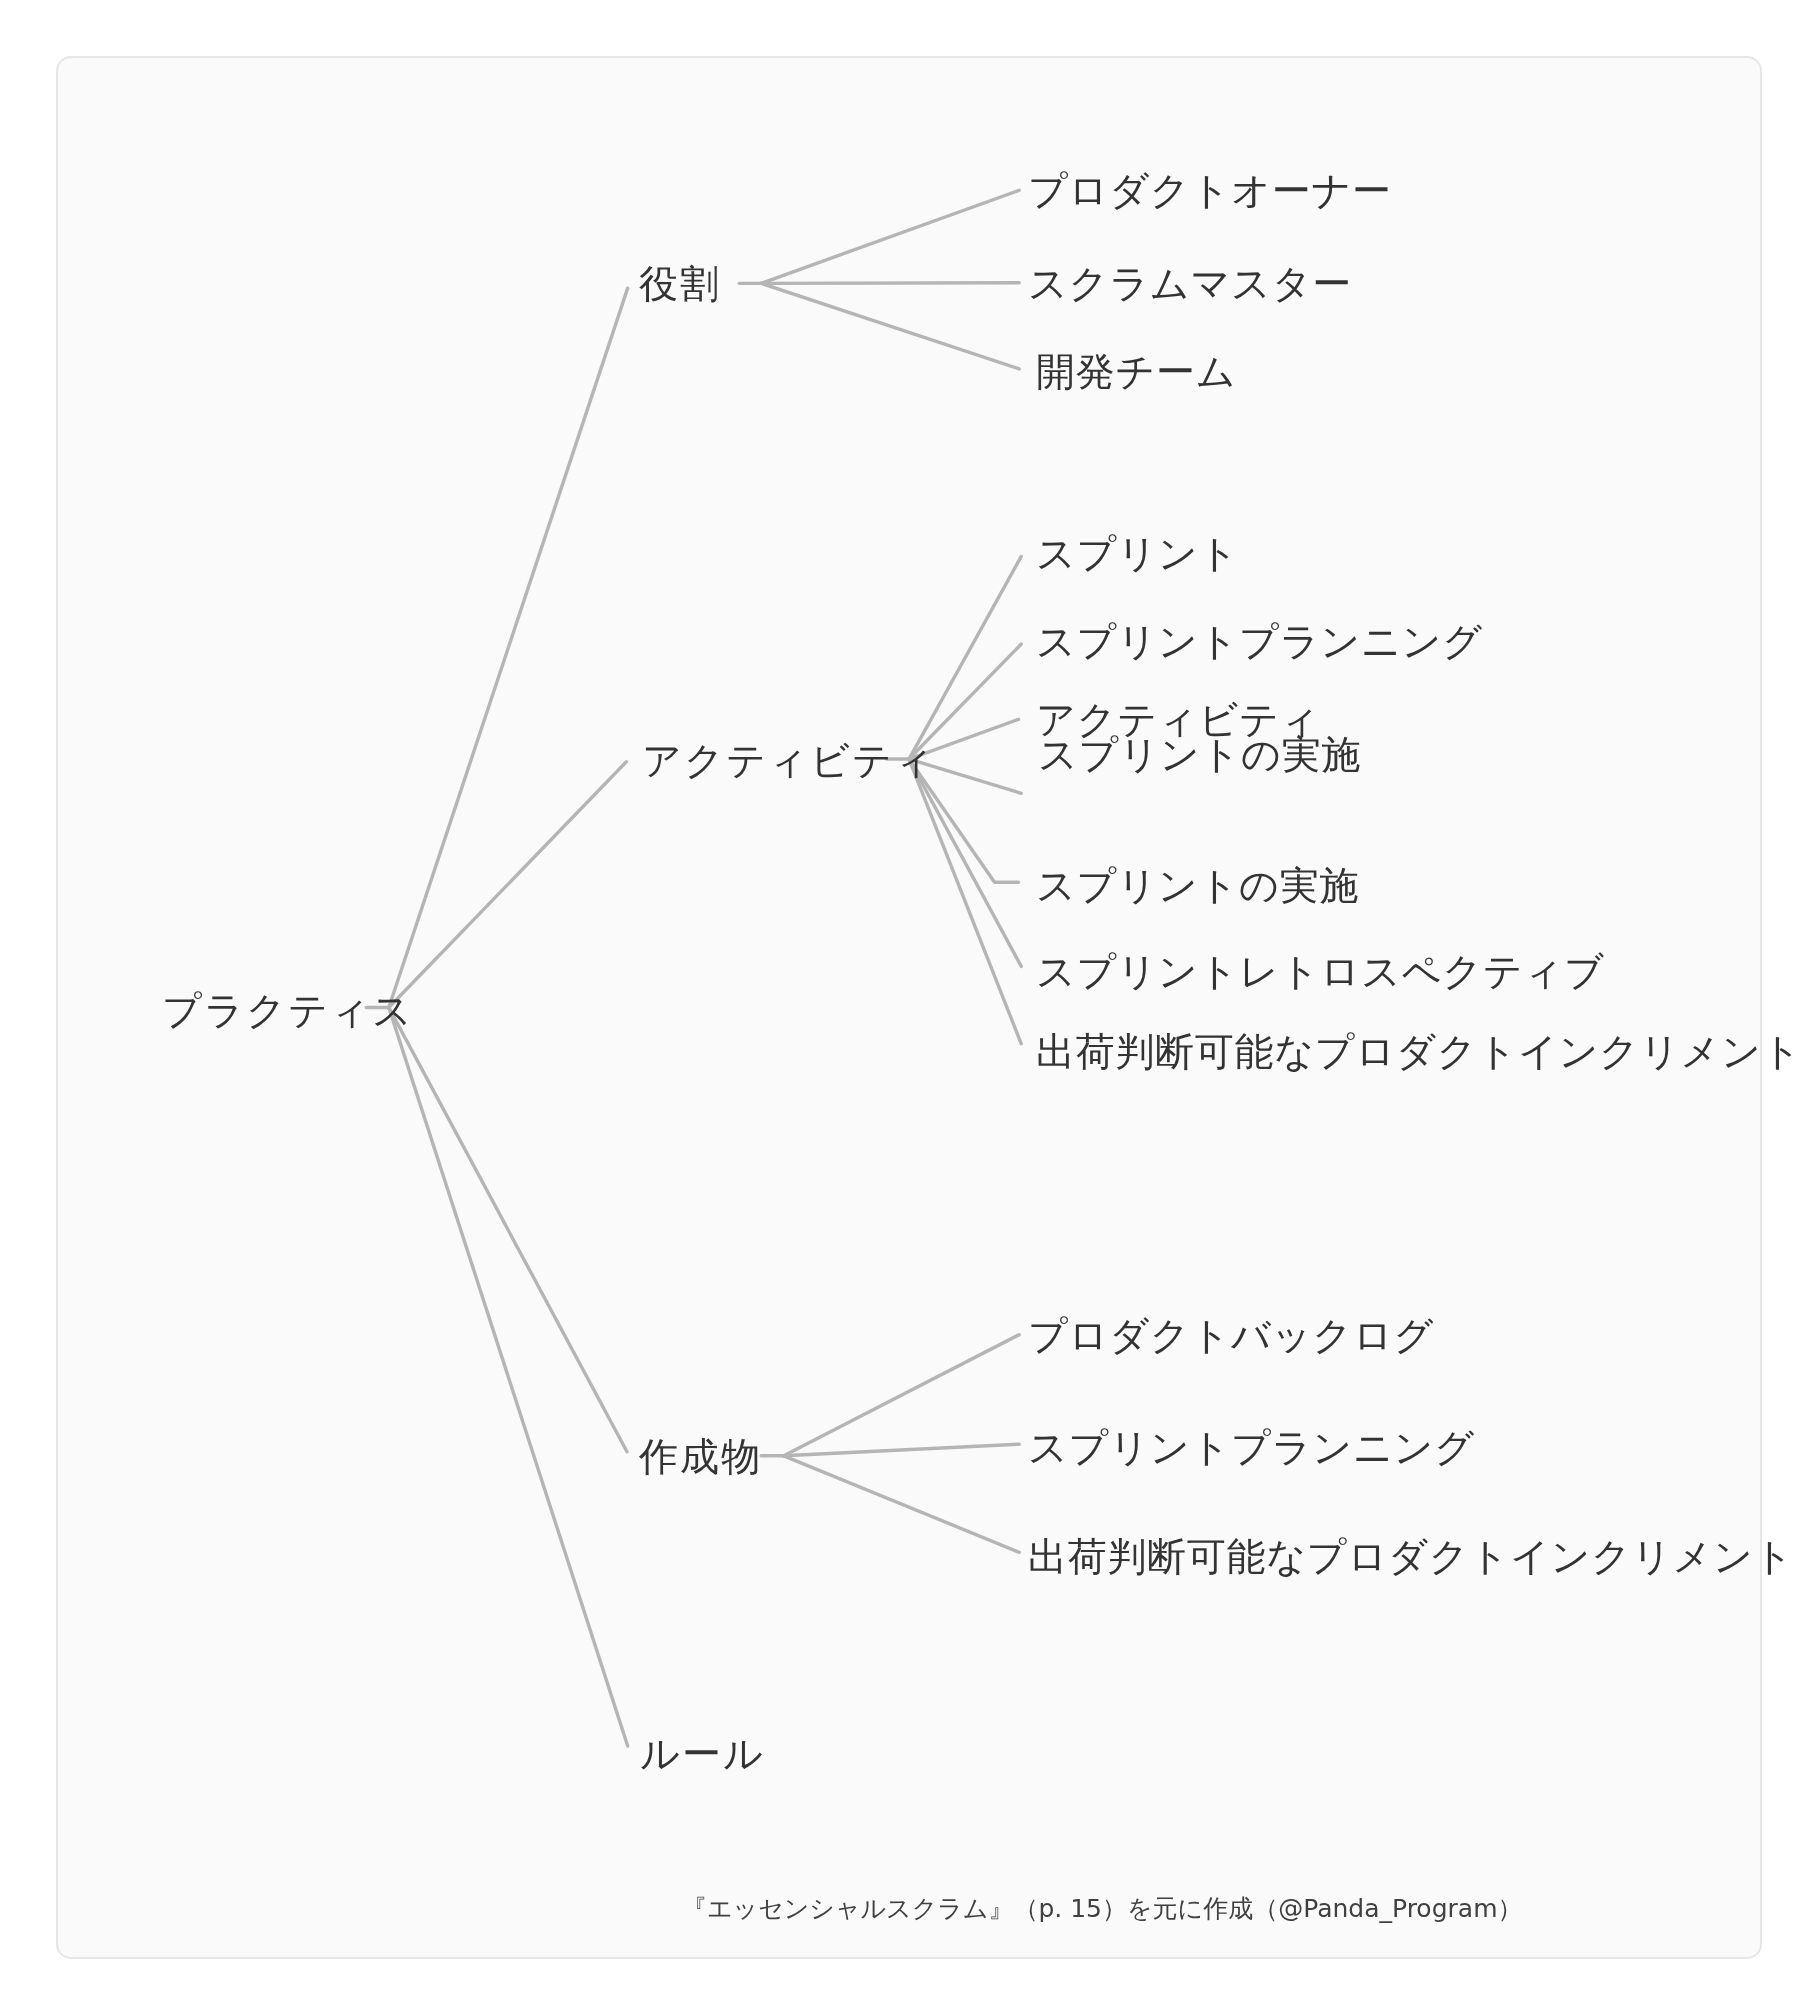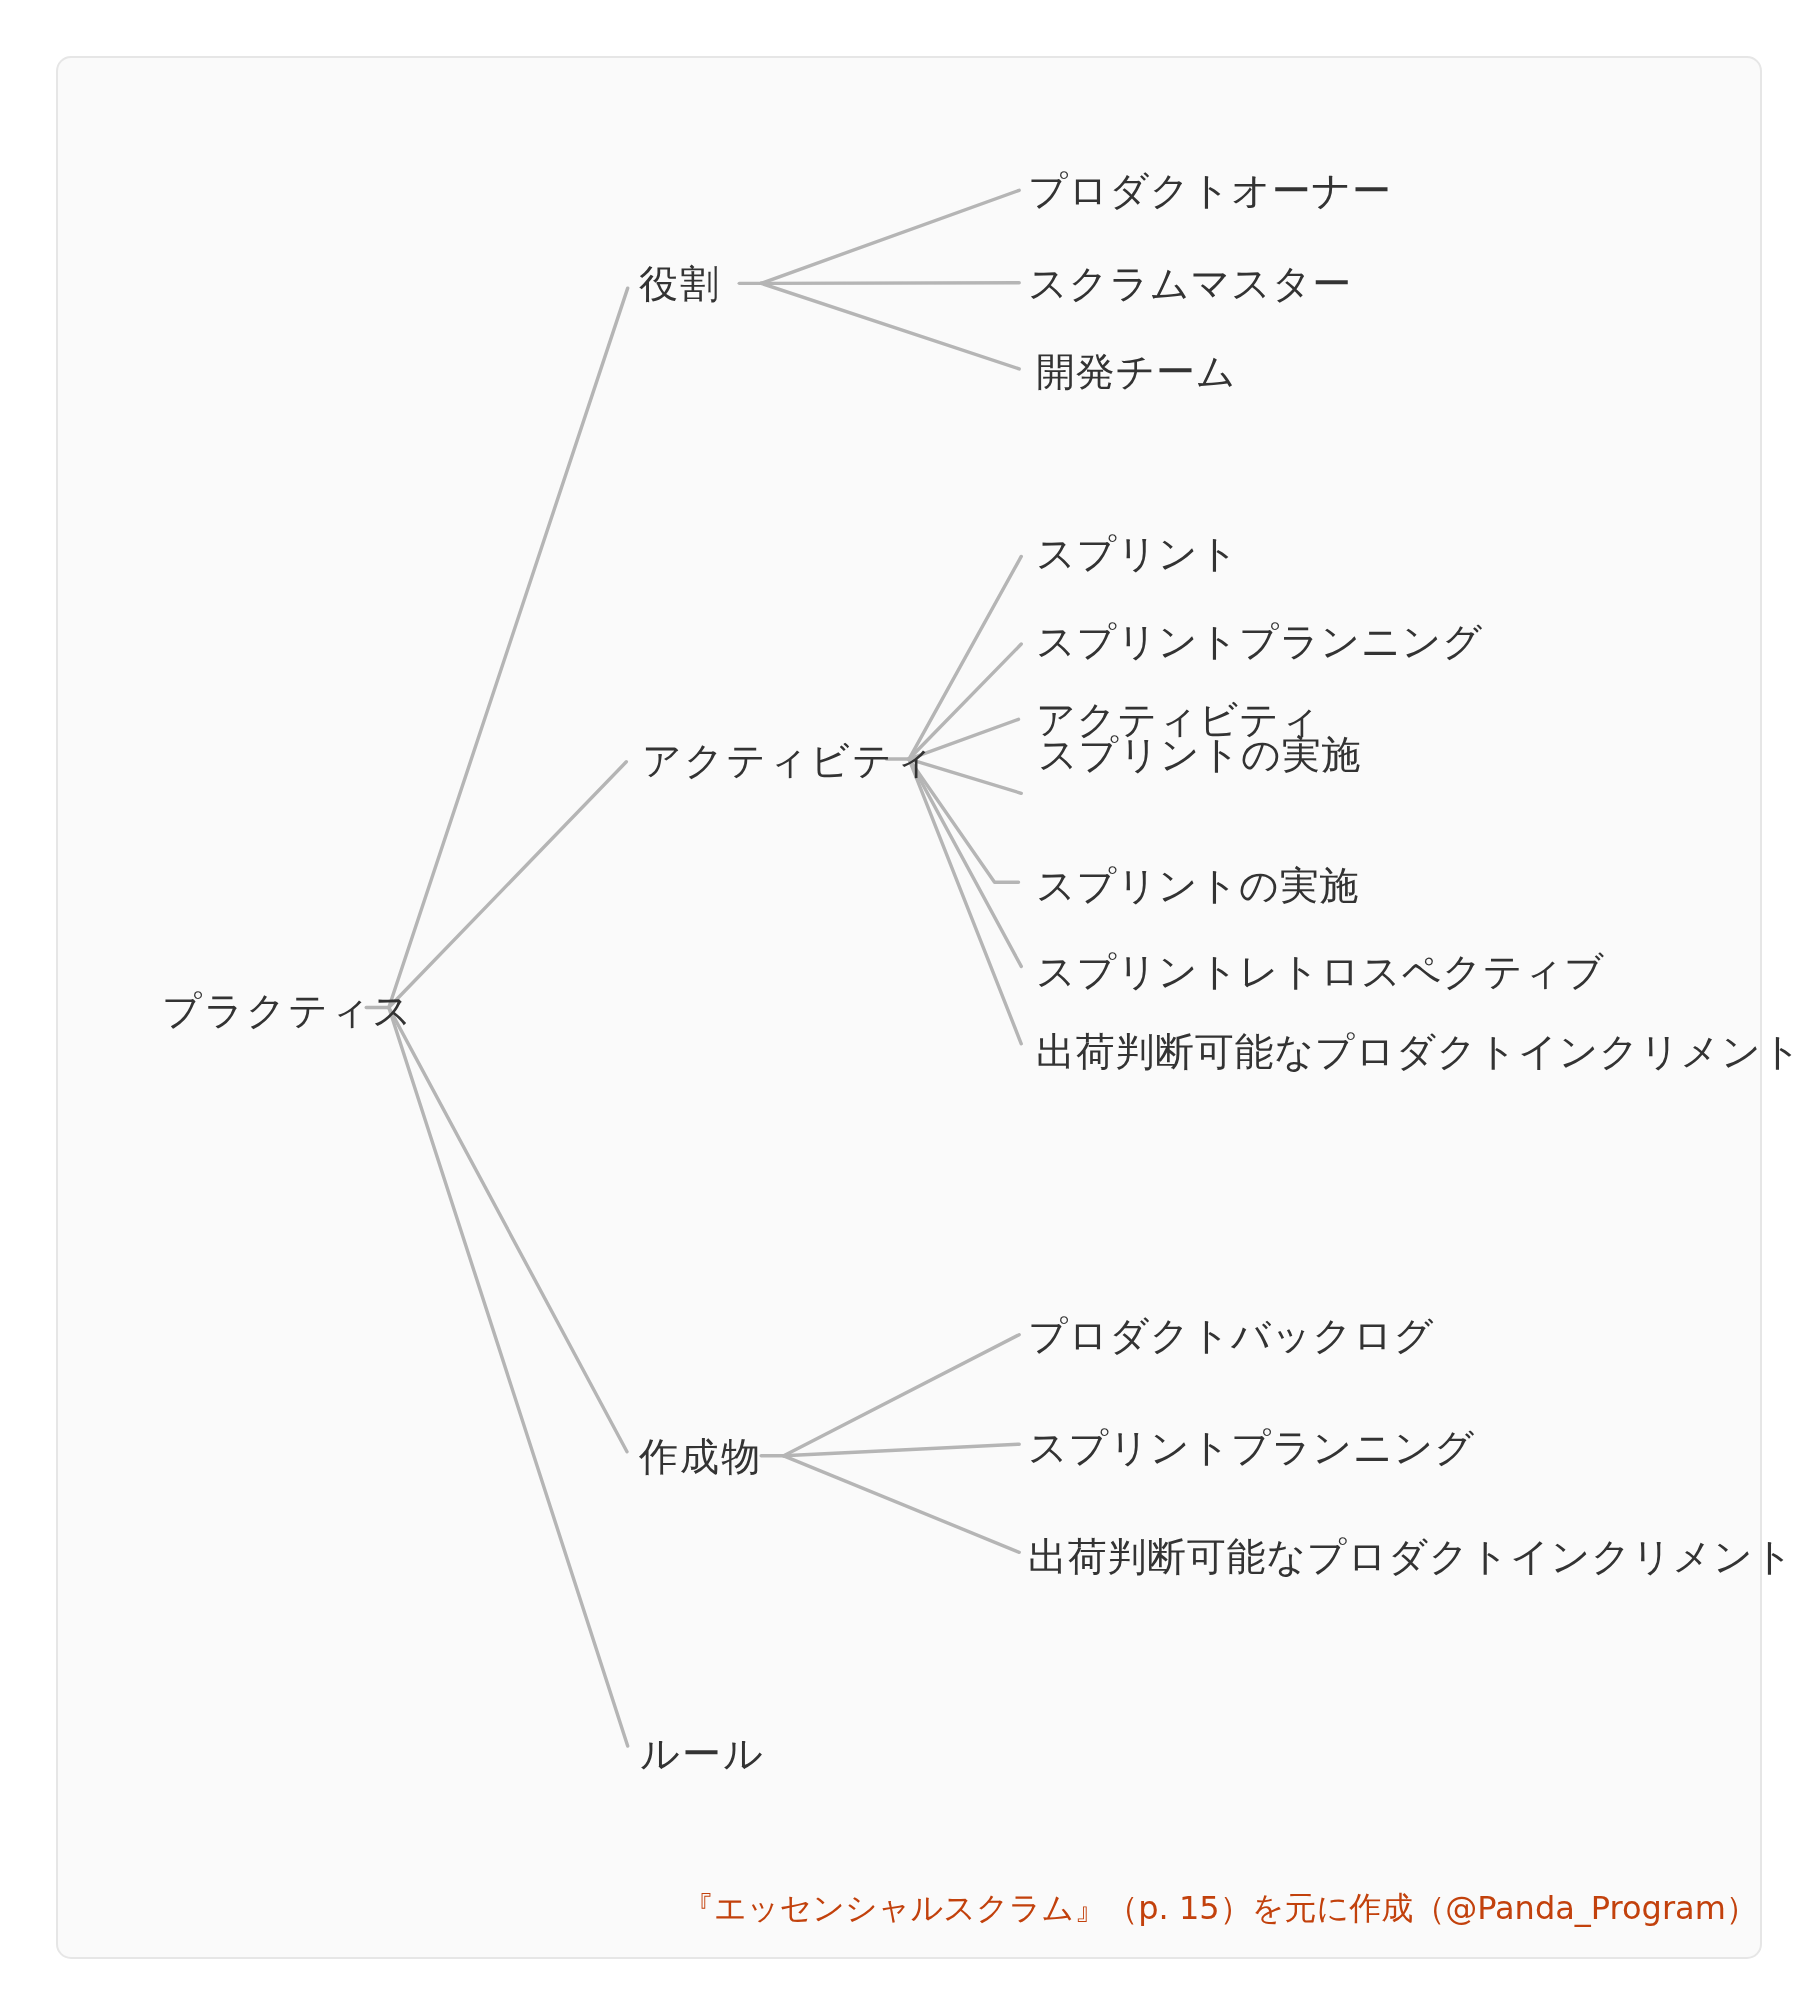--- a/index.html
+++ b/index.html
@@ -16,21 +16,21 @@
   }
   .node {
     position: absolute; white-space: nowrap; color: #333333;
     font-size: 39px; line-height: 1; transform: translateY(-50%);
     letter-spacing: 0.7px;
   }
   .node.root { letter-spacing: 2.1px; margin-left: 16px; }
   .node.level1 { letter-spacing: 2.1px; }
   .footer {
     position: absolute; left: 682px; top: 1908px; transform: translateY(-50%);
-    font-size: 32px; color: #c2410c; white-space: nowrap; line-height: 1;
+    font-size: 25px; color: #404040; white-space: nowrap; line-height: 1;
   }
 </style>
 </head>
 <body>
 
 <div class="frame"></div>
 
 <svg class="lines" xmlns="http://www.w3.org/2000/svg" viewBox="0 0 2656 2944" width="1818" height="2015">
     <polyline points="535,1472 568,1472" style="stroke: rgb(181, 181, 181);"></polyline>
     <polyline points="568,1472 917,421" style="stroke: rgb(181, 181, 181);"></polyline>

